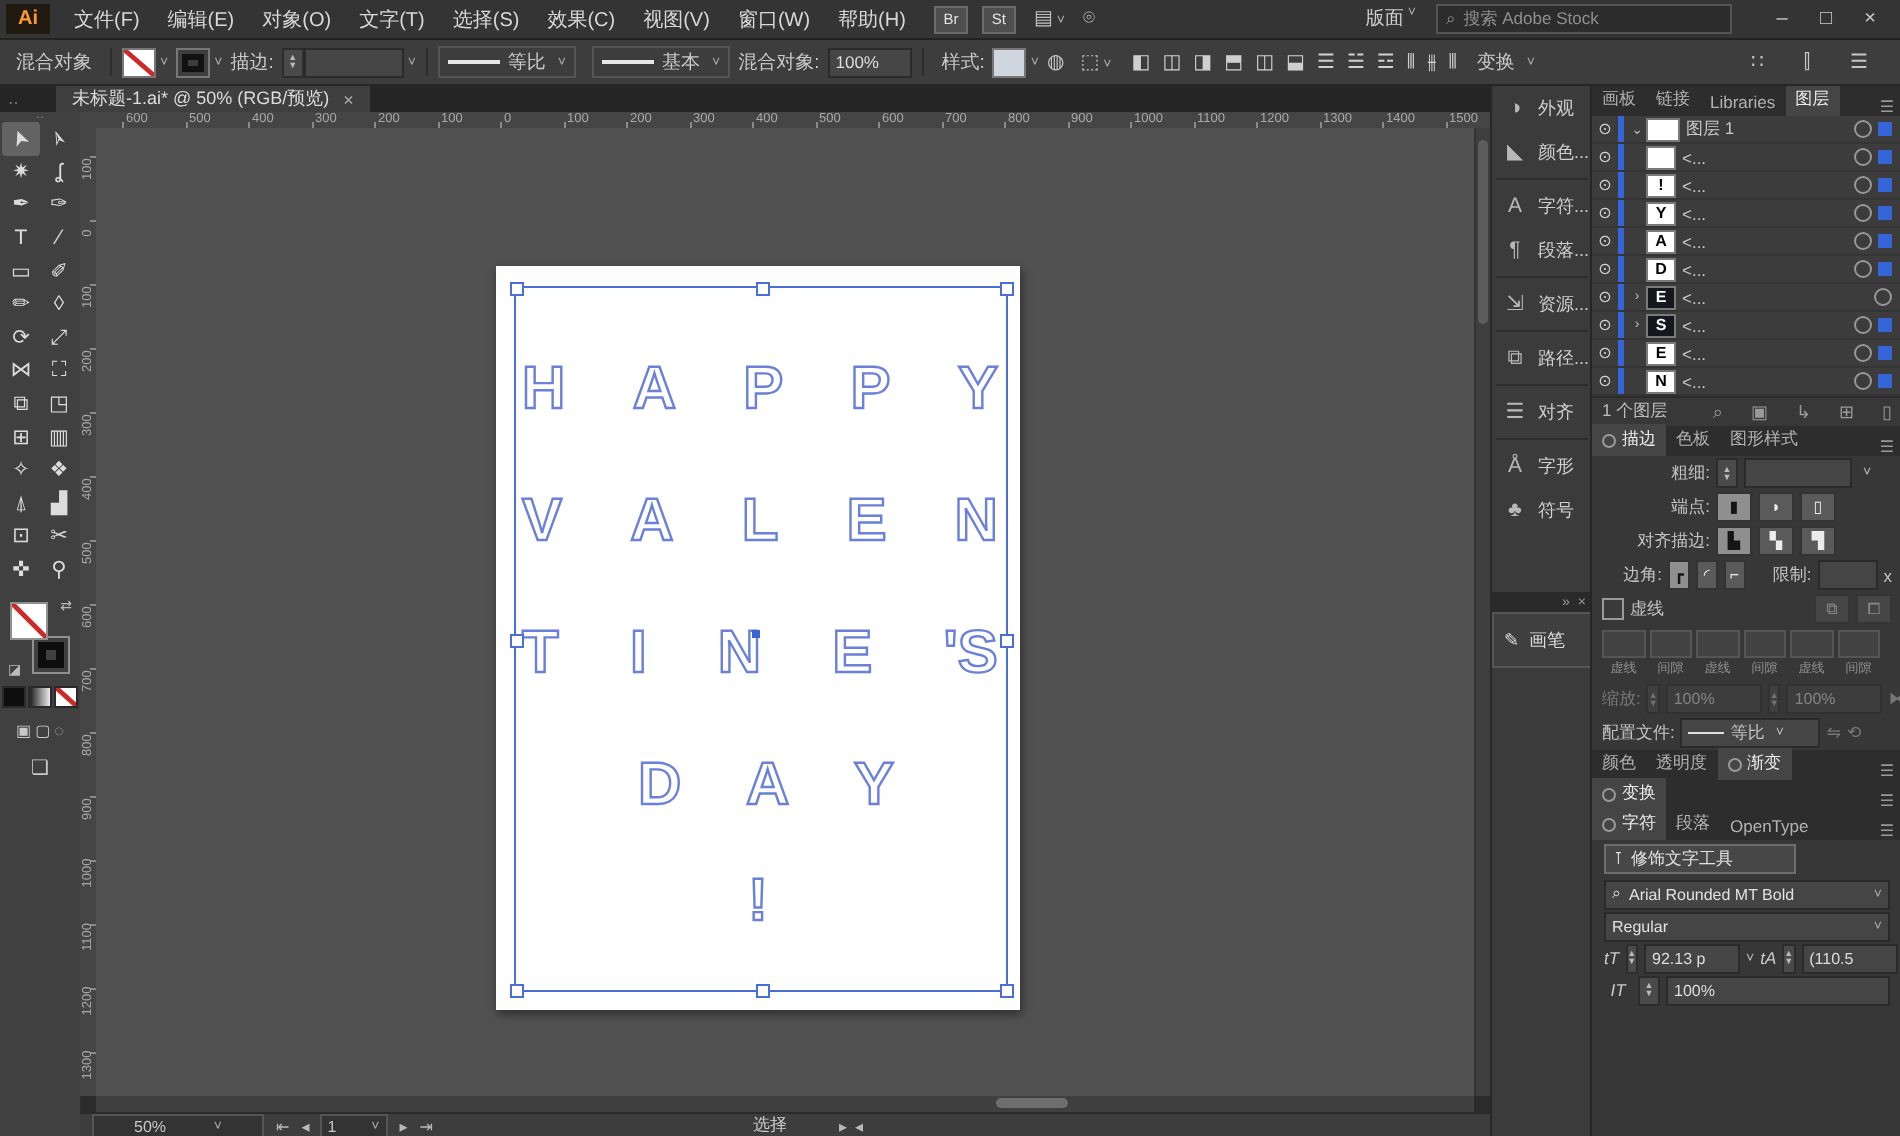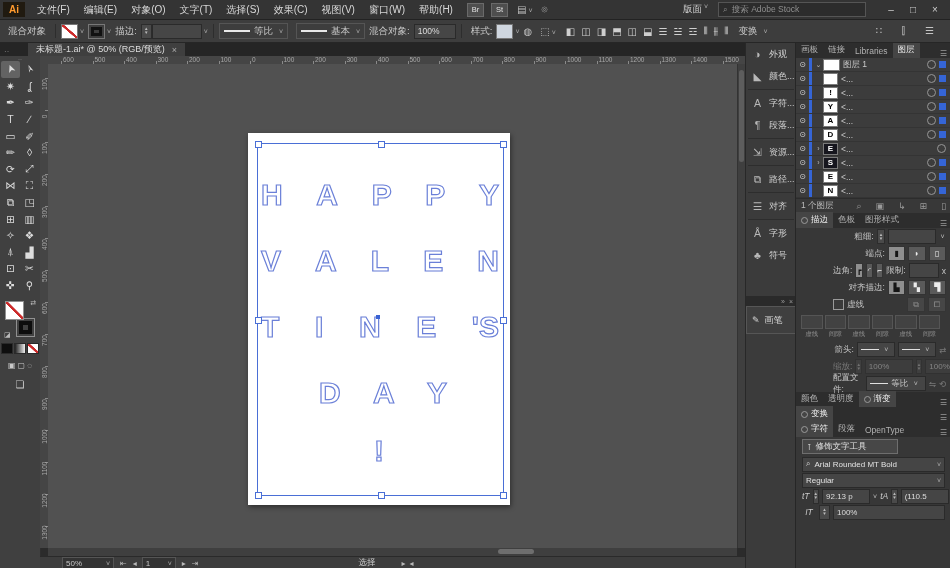--- a/index.html
+++ b/index.html
@@ -108,22 +108,22 @@
 
   #vscroll{position:absolute;left:737px;top:64px;width:8px;height:484px;background:#3f3f3f;
            border-left:1px solid #333;}
   #vscroll .thumb{position:absolute;left:1px;top:6px;width:5px;height:92px;background:#5d5d5d;border-radius:3px;}
   #hscroll{position:absolute;left:48px;top:548px;width:689px;height:8px;background:#3f3f3f;}
   #hscroll .thumb{position:absolute;top:1px;left:450px;width:36px;height:5px;background:#6e6e6e;border-radius:3px;}
 
   
   #statusbar{position:absolute;left:40px;top:556px;width:705px;height:12px;background:#3d3d3d;
              border-top:1px solid #2a2a2a;display:flex;align-items:center;font-size:8.5px;color:#c6c6c6;}
-  #zoombox{width:44px;height:10px;background:#333;border:1px solid #555;margin-left:22px;
-           display:flex;align-items:center;justify-content:space-between;padding:0 3px;font-size:8px;}
+  #zoombox{width:44px;height:10px;background:#333;border:1px solid #555;margin-left:6px;
+           display:flex;align-items:center;justify-content:space-between;padding:0 20px;font-size:8px;}
   .nav-ic{margin-left:6px;font-size:8px;color:#b9b9b9;}
   #abnum{width:26px;height:10px;background:#333;border:1px solid #555;margin-left:5px;
          display:flex;align-items:center;justify-content:space-between;padding:0 3px;font-size:8px;}
   #statmsg{margin-left:160px;color:#cdcdcd;}
   .tail-ic{margin-left:26px;font-size:8px;color:#b9b9b9;}
 
   
   #dock-icons{position:absolute;left:745px;top:43px;width:50px;height:525px;background:#3b3b3b;
               border-left:1px solid #282828;}
   .dock-btn{height:22px;display:flex;align-items:center;padding-left:5px;gap:5px;
@@ -155,21 +155,21 @@
   .l-thumb.dark{background:#16161e;color:#fff;}
   .l-name{font-size:8.5px;color:#c9c9c9;white-space:nowrap;}
   .l-right{margin-left:auto;display:flex;align-items:center;gap:3px;padding-right:5px;}
   .l-circ{width:7px;height:7px;border:1px solid #979797;border-radius:50%;}
   .l-sq{width:7px;height:7px;background:#3565d6;}
   #layerfoot{height:14px;background:#383838;border-top:1px solid #2c2c2c;display:flex;
              align-items:center;font-size:8.5px;color:#bdbdbd;padding:0 5px;}
   #layerfoot .fic{margin-left:7px;color:#9a9a9a;font-size:9px;}
   #layerfoot .fic:first-of-type{margin-left:auto;}
 
-  .srow{display:flex;align-items:center;height:17px;padding:0 5px;font-size:8.5px;color:#c4c4c4;gap:3px;margin-left:32px;}
+  .srow{display:flex;align-items:center;height:17px;padding:0 5px;font-size:8.5px;color:#c4c4c4;gap:3px;}
   .slabel{width:54px;text-align:right;white-space:nowrap;}
   .sfield{background:#454545;border:1px solid #2a2a2a;height:13px;min-width:40px;display:flex;
           align-items:center;font-size:8px;padding:0 3px;color:#ddd;}
   .sdd{width:9px;text-align:center;color:#bbb;font-size:7px;}
   .ibtn{width:16px;height:13px;background:#5a5a5a;border:1px solid #333;display:flex;
         align-items:center;justify-content:center;font-size:8px;color:#ececec;}
   .ibtn.on{background:#8f8f8f;color:#151515;}
   .dis{opacity:.45;}
   .checkbox{width:9px;height:9px;border:1px solid #9a9a9a;background:#3a3a3a;}
   #dashcells{display:flex;gap:2px;padding:2px 5px 0 5px;}
@@ -754,35 +754,35 @@
           <span class="sfield" style="width: 46px;"></span>
           <span class="sdd">˅</span>
         </div>
         <div class="srow">
           <span class="slabel">端点:</span>
           <span class="ibtn on">▮</span>
           <span class="ibtn">◗</span>
           <span class="ibtn">▯</span>
         </div>
         <div class="srow">
+          <span class="slabel">对齐描边:</span>
+          <span class="ibtn on">▙</span>
+          <span class="ibtn">▚</span>
+          <span class="ibtn">▜</span>
+        </div>
+        <div class="srow">
           <span class="slabel">边角:</span>
           <span class="ibtn on">┏</span>
           <span class="ibtn">◜</span>
           <span class="ibtn">⌐</span>
           <span class="slabel">限制:</span>
           <span class="sfield" style="width: 22px; min-width: 22px;"></span>
           <span>x</span>
         </div>
         <div class="srow">
-          <span class="slabel">对齐描边:</span>
-          <span class="ibtn on">▙</span>
-          <span class="ibtn">▚</span>
-          <span class="ibtn">▜</span>
-        </div>
-        <div class="srow">
           <span class="checkbox"></span>
           <span>虚线</span>
           <span style="margin-left: auto; display: flex; gap: 3px;">
             <span class="ibtn dis">⧉</span>
             <span class="ibtn dis">⧠</span>
           </span>
         </div>
         <div id="dashcells">
           <span class="dcell"></span>
           <span class="dcell"></span>
@@ -791,32 +791,20 @@
           <span class="dcell"></span>
           <span class="dcell"></span>
         </div>
         <div id="dashlabels">
           <span class="dlab">虚线</span>
           <span class="dlab">间隙</span>
           <span class="dlab">虚线</span>
           <span class="dlab">间隙</span>
           <span class="dlab">虚线</span>
           <span class="dlab">间隙</span>
-        </div>
-        <div class="srow">
-          <span class="slabel">箭头:</span>
-          <span class="arrowdd">
-            <span class="aline"></span>
-            <span class="sdd">˅</span>
-          </span>
-          <span class="arrowdd">
-            <span class="aline"></span>
-            <span class="sdd">˅</span>
-          </span>
-          <span class="dis" style="margin-left: auto;">⇄</span>
         </div>
         <div class="srow dis">
           <span class="slabel">缩放:</span>
           <span class="stepper">
             <span>▲</span>
             <span>▼</span>
           </span>
           <span class="sfield">100%</span>
           <span class="stepper">
             <span>▲</span>

